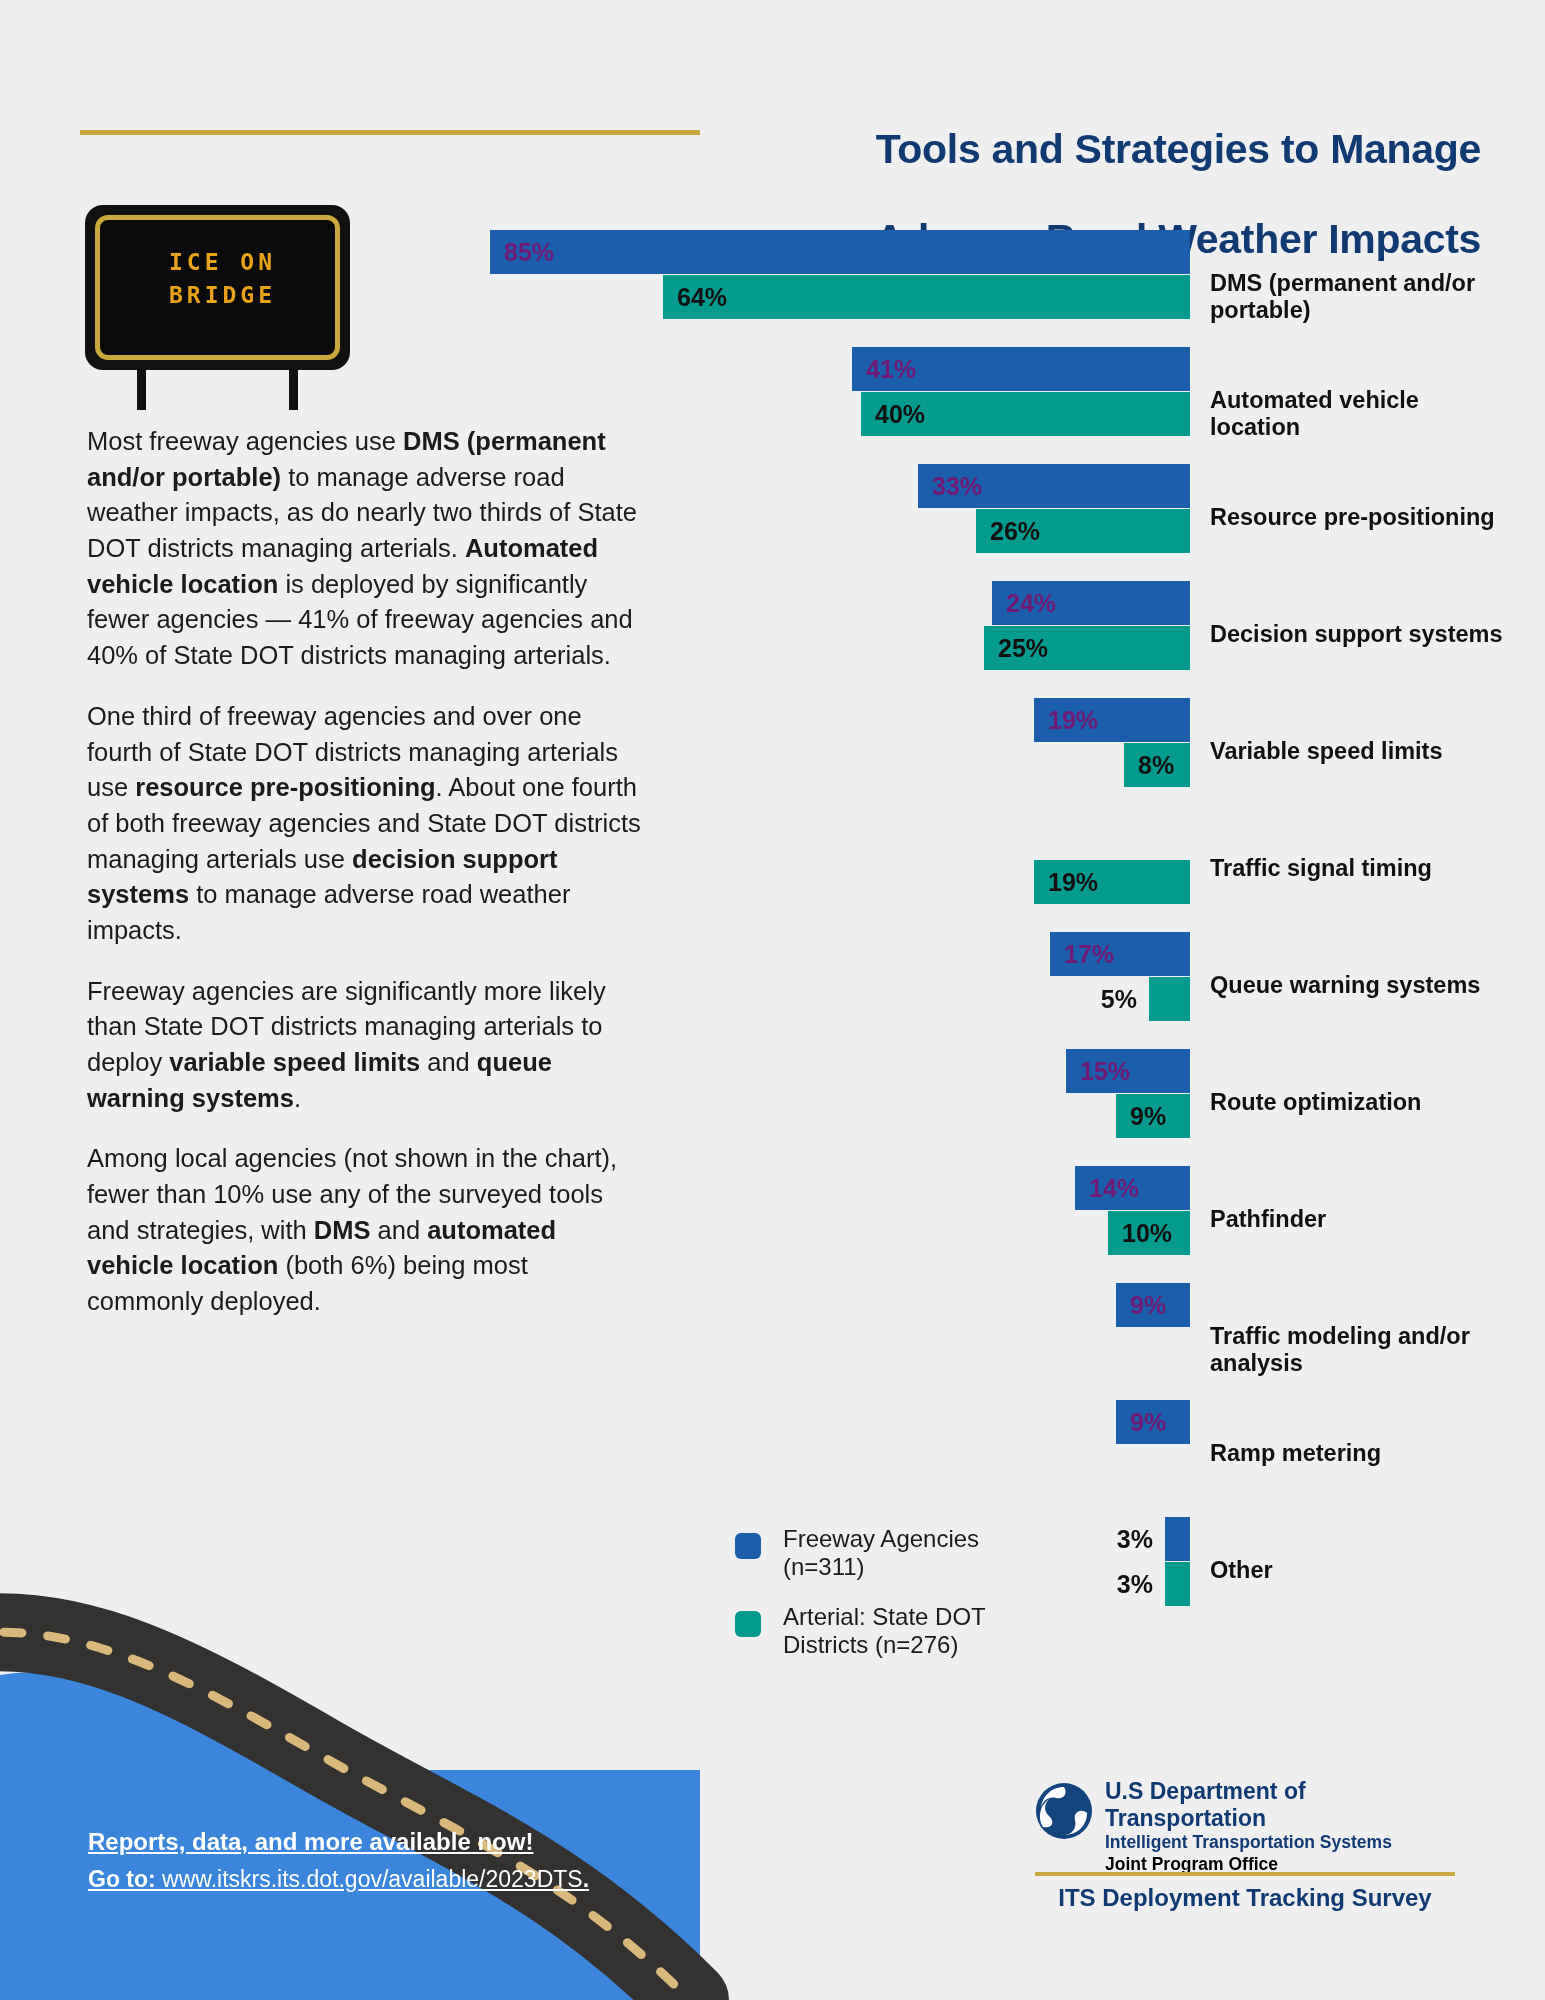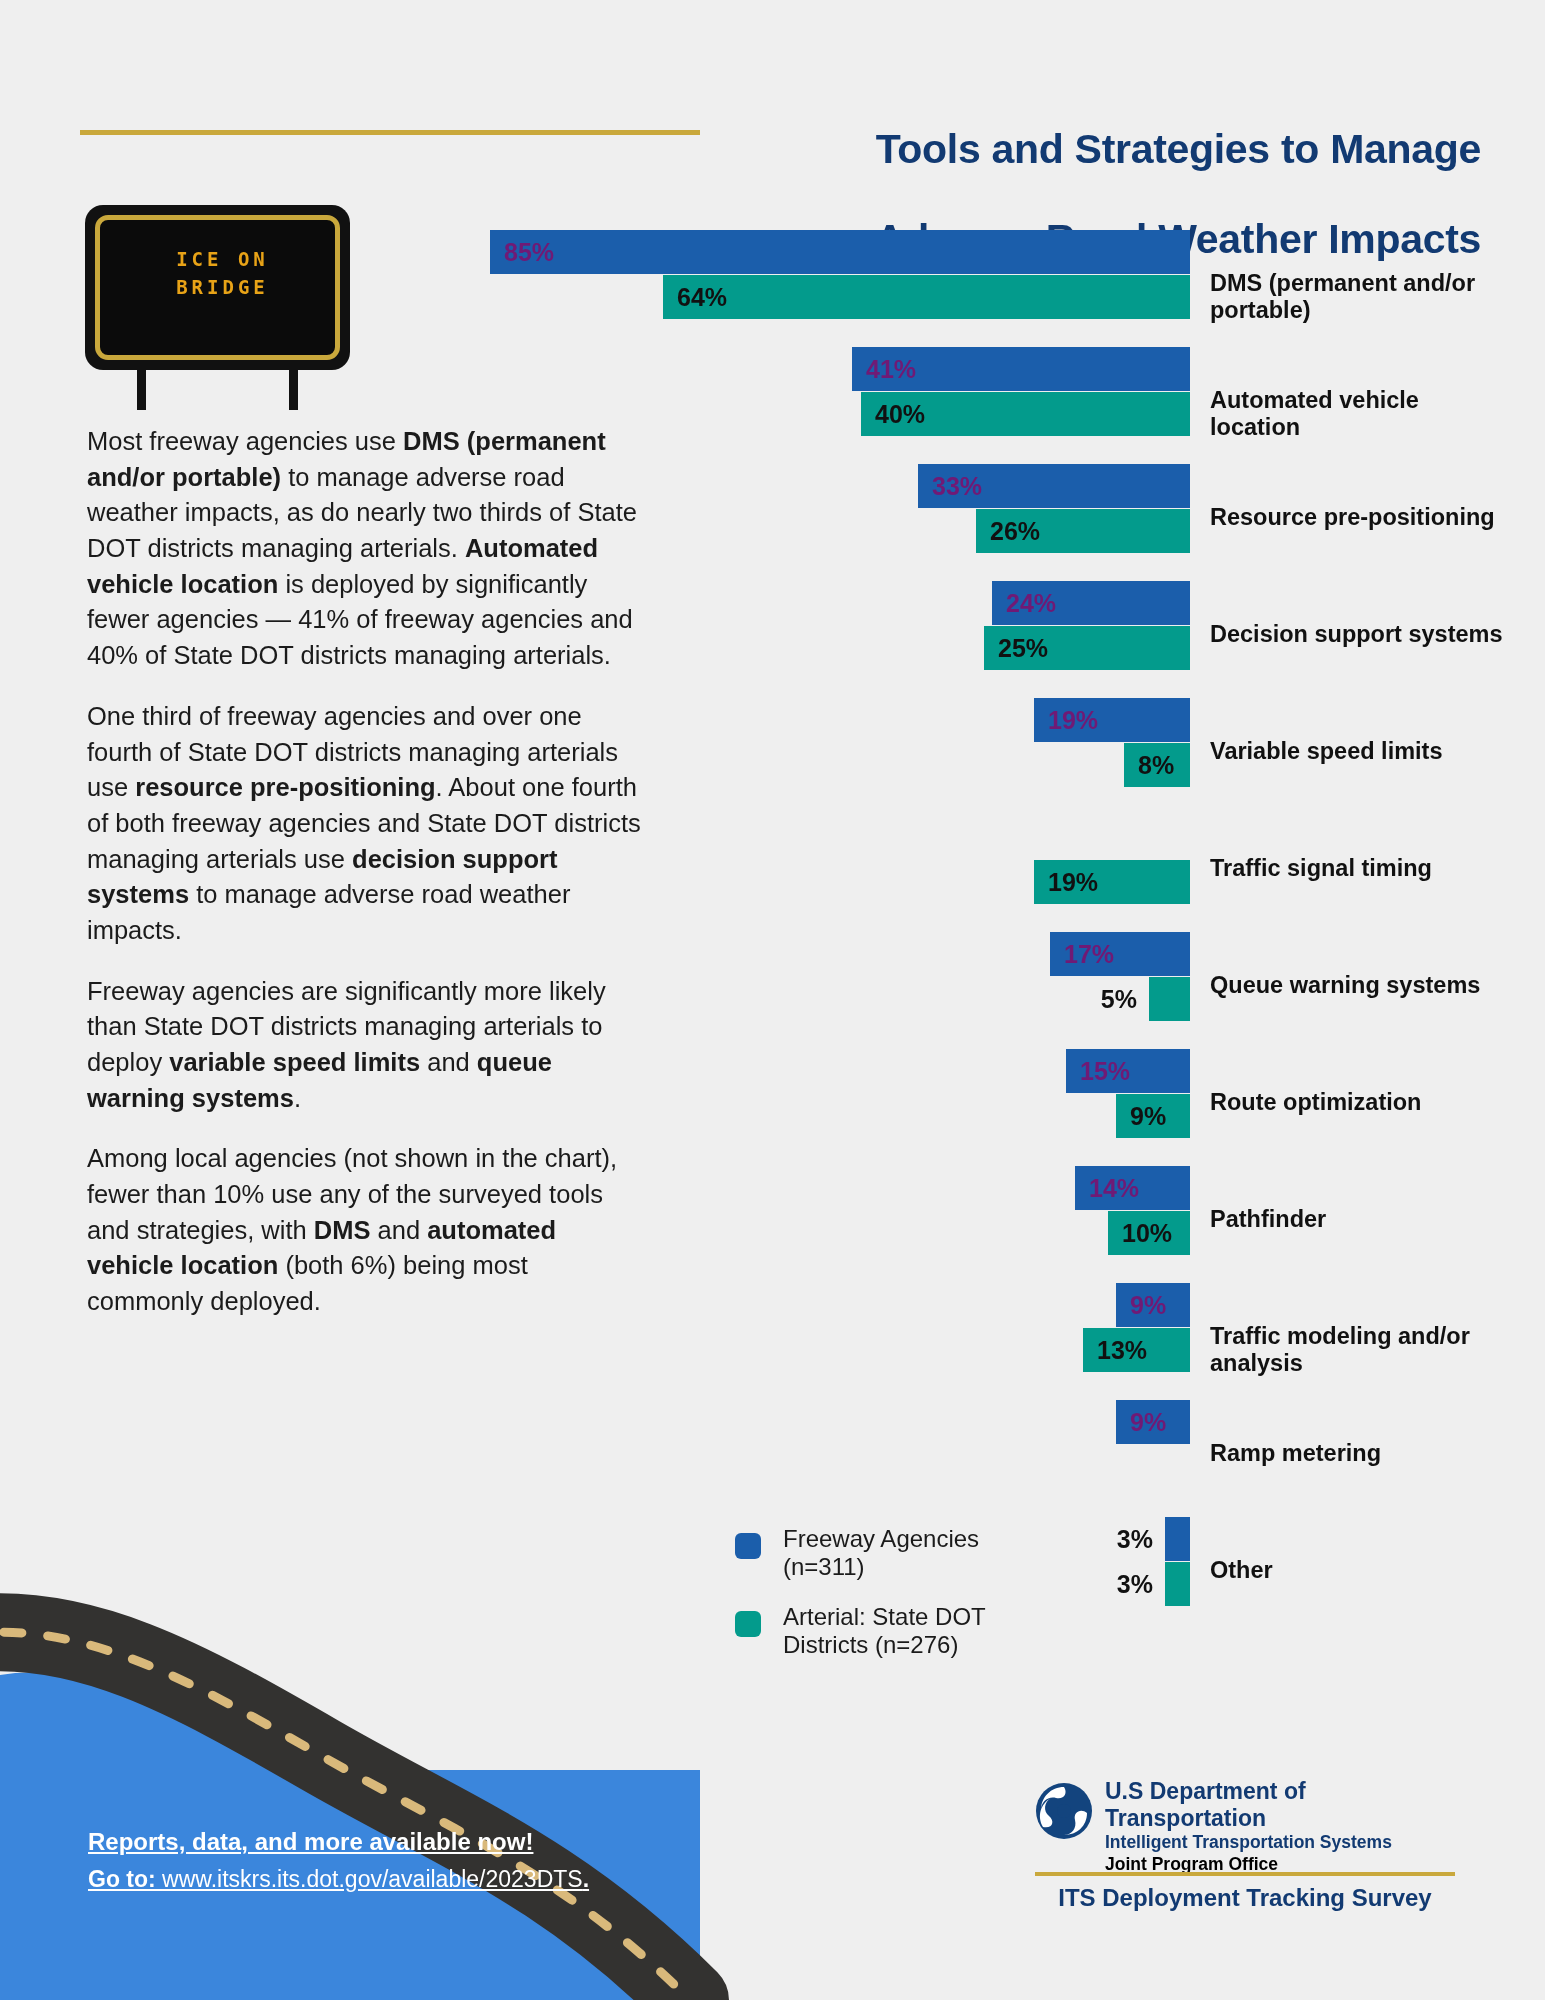--- a/index.html
+++ b/index.html
@@ -32,21 +32,21 @@
     background:#111111; border-radius:18px;
   }
   .dms-bezel {
     position:absolute; left:10px; top:10px; width:245px; height:145px;
     border:5px solid #c9a83c; border-radius:13px; background:#0b0b0b;
   }
   .dms-text {
     position:absolute; left:0; top:26px; width:245px;
     text-align:center; color:#e8a317;
     font-family:"DejaVu Sans Mono", monospace;
-    font-size:19px; font-weight:bold; letter-spacing:4px; line-height:1.45;
+    font-size:23px; font-weight:bold; letter-spacing:4px; line-height:1.45;
   }
   .dms-text .ln { display:block; }
   .dms-leg { position:absolute; width:9px; height:45px; background:#111; top:160px; }
   .dms-leg.l { left:52px; }
   .dms-leg.r { left:204px; }
 
   
   #body-copy {
     position:absolute; left:87px; top:424px; width:560px;
     font-size:25.5px; line-height:1.40; color:#1b1b1b;
@@ -252,24 +252,20 @@
         </div>
       </div>
       <div class="cat-label" style="top: 40px;">Pathfinder</div>
     </div>
     <div class="row" style="top: 1053px; height: 89px;">
       <div class="bar-wrap">
         <div class="bar blue" style="top: 0px; width: 1190px;">
           <div class="fill" style="width: 74px;"></div>
           <div class="vlabel" style="right: 60px; transform: translateX(100%); left: auto;">9%</div>
         </div>
-        <div class="bar teal" style="top: 45px; width: 1190px;">
-          <div class="fill" style="width: 107px;"></div>
-          <div class="vlabel" style="right: 93px; transform: translateX(100%); left: auto;">13%</div>
-        </div>
       </div>
       <div class="cat-label" style="top: 40px;">Traffic modeling and/or analysis</div>
     </div>
     <div class="row" style="top: 1170px; height: 89px;">
       <div class="bar-wrap">
         <div class="bar blue" style="top: 0px; width: 1190px;">
           <div class="fill" style="width: 74px;"></div>
           <div class="vlabel" style="right: 60px; transform: translateX(100%); left: auto;">9%</div>
         </div>
       </div>

